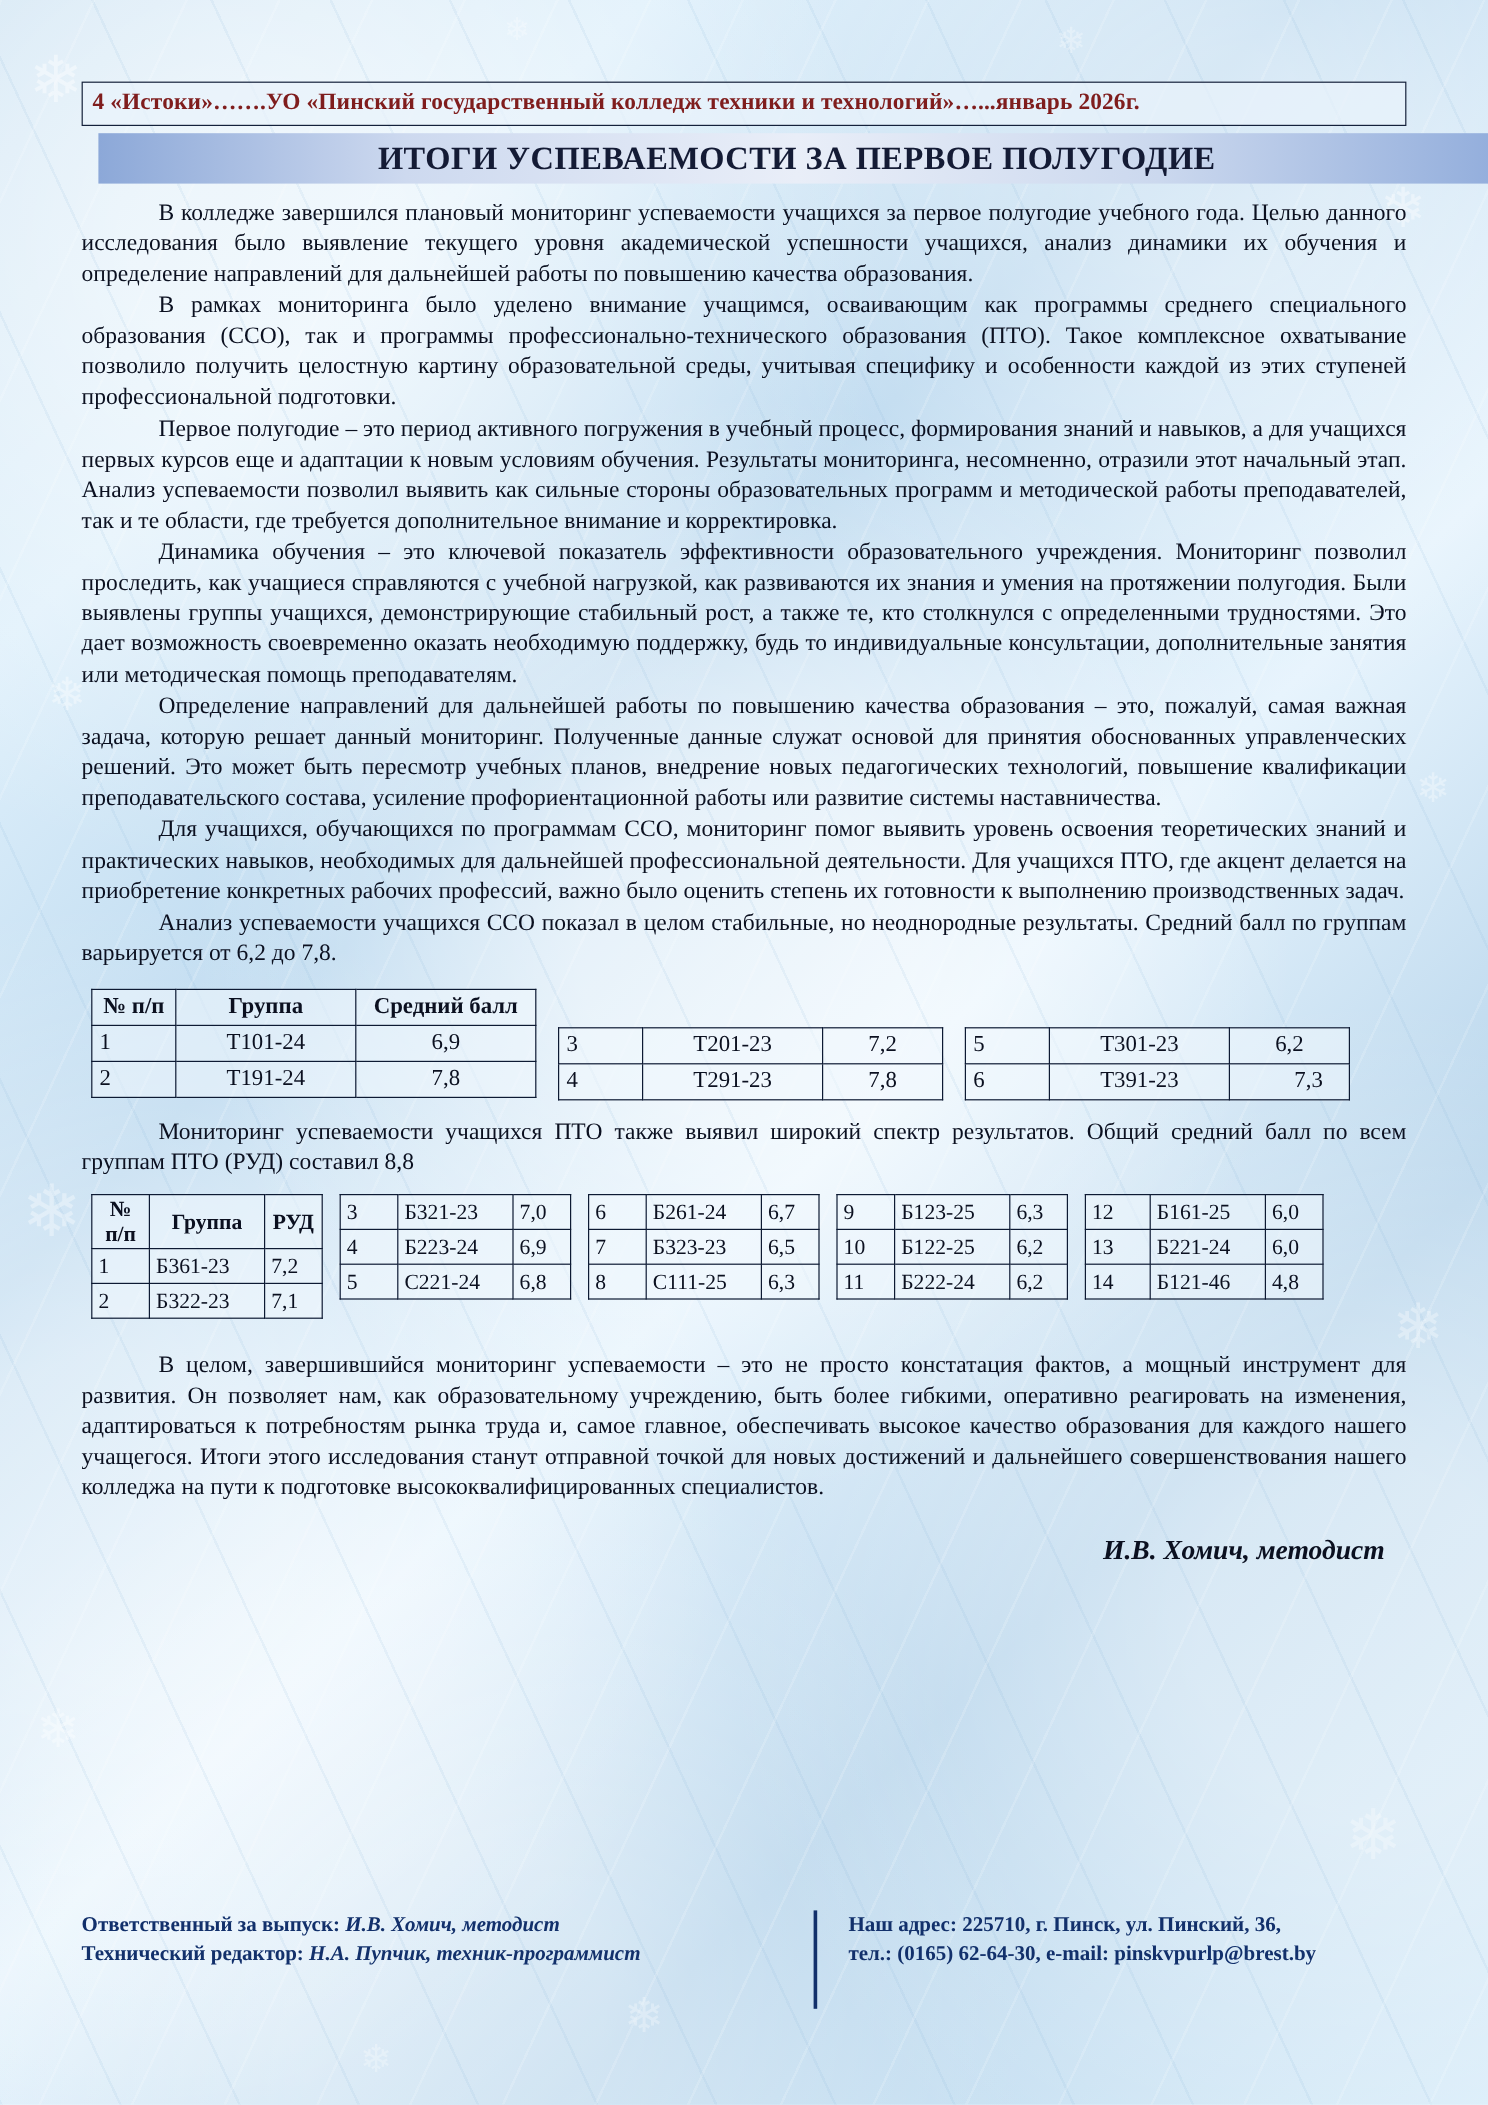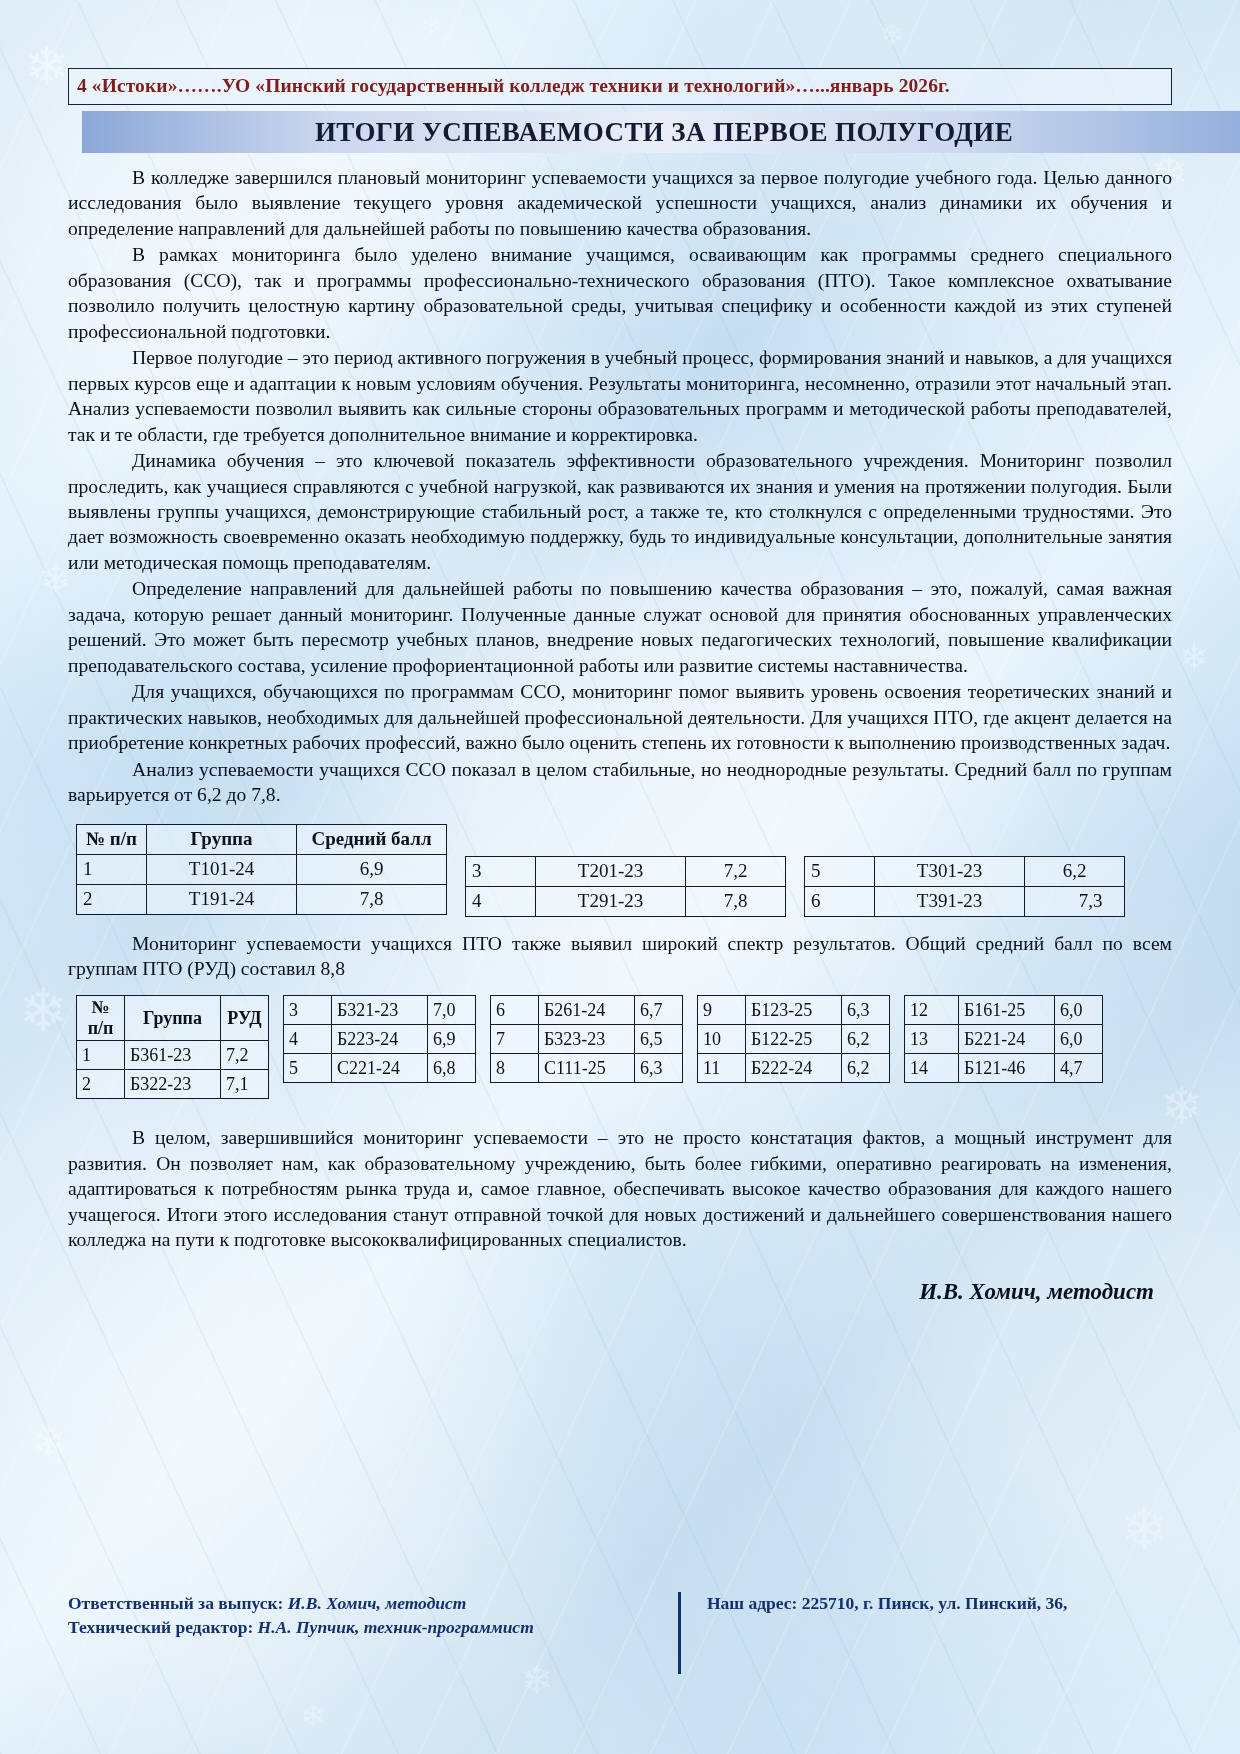--- a/index.html
+++ b/index.html
@@ -370,21 +370,21 @@
           <td class="p-val">6,0</td>
         </tr>
         <tr>
           <td class="p-num" style="width:54px;">13</td>
           <td class="p-grp">Б221-24</td>
           <td class="p-val">6,0</td>
         </tr>
         <tr>
           <td class="p-num" style="width:54px;">14</td>
           <td class="p-grp">Б121-46</td>
-          <td class="p-val">4,7</td>
+          <td class="p-val">4,8</td>
         </tr>
       </tbody>
         </table>
     </div>
 
     <div class="body-text" style="margin-top:26px;">
       <p>В целом, завершившийся мониторинг успеваемости – это не просто констатация фактов, а мощный инструмент для развития. Он позволяет нам, как образовательному учреждению, быть более гибкими, оперативно реагировать на изменения, адаптироваться к потребностям рынка труда и, самое главное, обеспечивать высокое качество образования для каждого нашего учащегося. Итоги этого исследования станут отправной точкой для новых достижений и дальнейшего совершенствования нашего колледжа на пути к подготовке высококвалифицированных специалистов.</p>
     </div>
 
     <div class="signature">И.В. Хомич, методист</div>
@@ -400,16 +400,17 @@
         <span>Технический редактор:</span>
         <span class="it">Н.А. Пупчик, техник-программист</span>
       </div>
     </div>
     <div class="footer-divider"></div>
     <div class="footer-right">
       <div>
         <span>Наш адрес:</span>
         <span>225710, г. Пинск,  ул. Пинский, 36,</span>
       </div>
+      <div>тел.: (0165) 62-64-30, e-mail: pinskvpurlp@brest.by</div>
     </div>
   </div>
 
 </div>
 
 </body></html>

